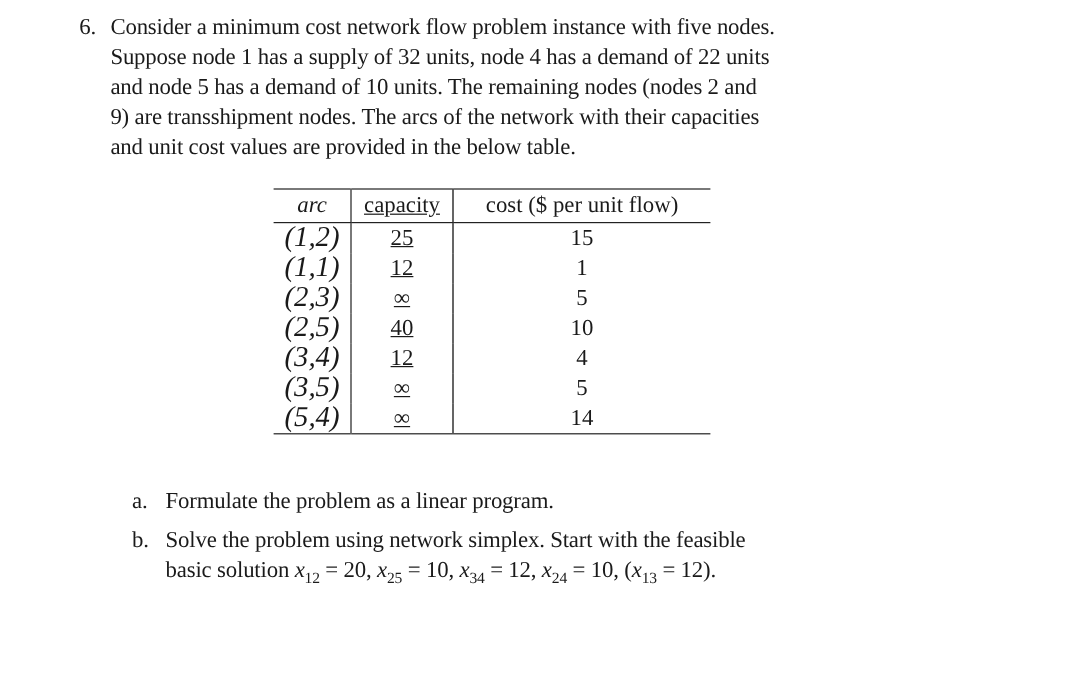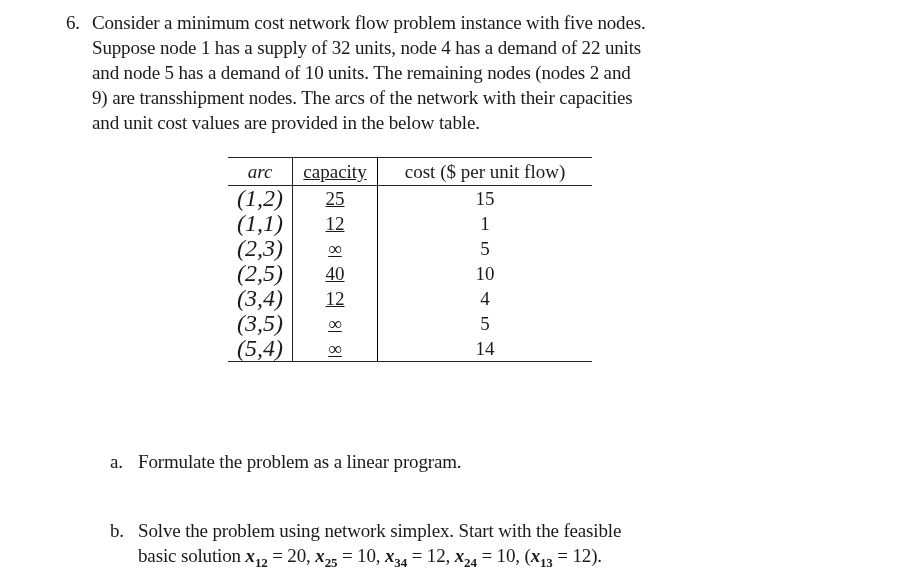--- a/index.html
+++ b/index.html
@@ -81,36 +81,34 @@
       left: 110px;
       top: 405px;
       width: 680px;
       font-family: "Liberation Serif", "DejaVu Serif", serif;
       font-size: 19px;
     }
     .part {
       line-height: 25px;
       margin-bottom: 8px;
       letter-spacing: -0.15px;
-      margin-top: 44px;
     }
     .part-row {
       white-space: nowrap;
       height: 25px;
     }
     .part-label {
       display: inline-block;
       width: 28px;
     }
     .part-row.cont {
       padding-left: 28px;
     }
     .math {
       font-style: italic;
-      font-weight: bold;
     }
     sub {
       font-style: normal;
       font-size: 13px;
     }
   </style>
 </head>
 <body>
 
 <div class="problem">

